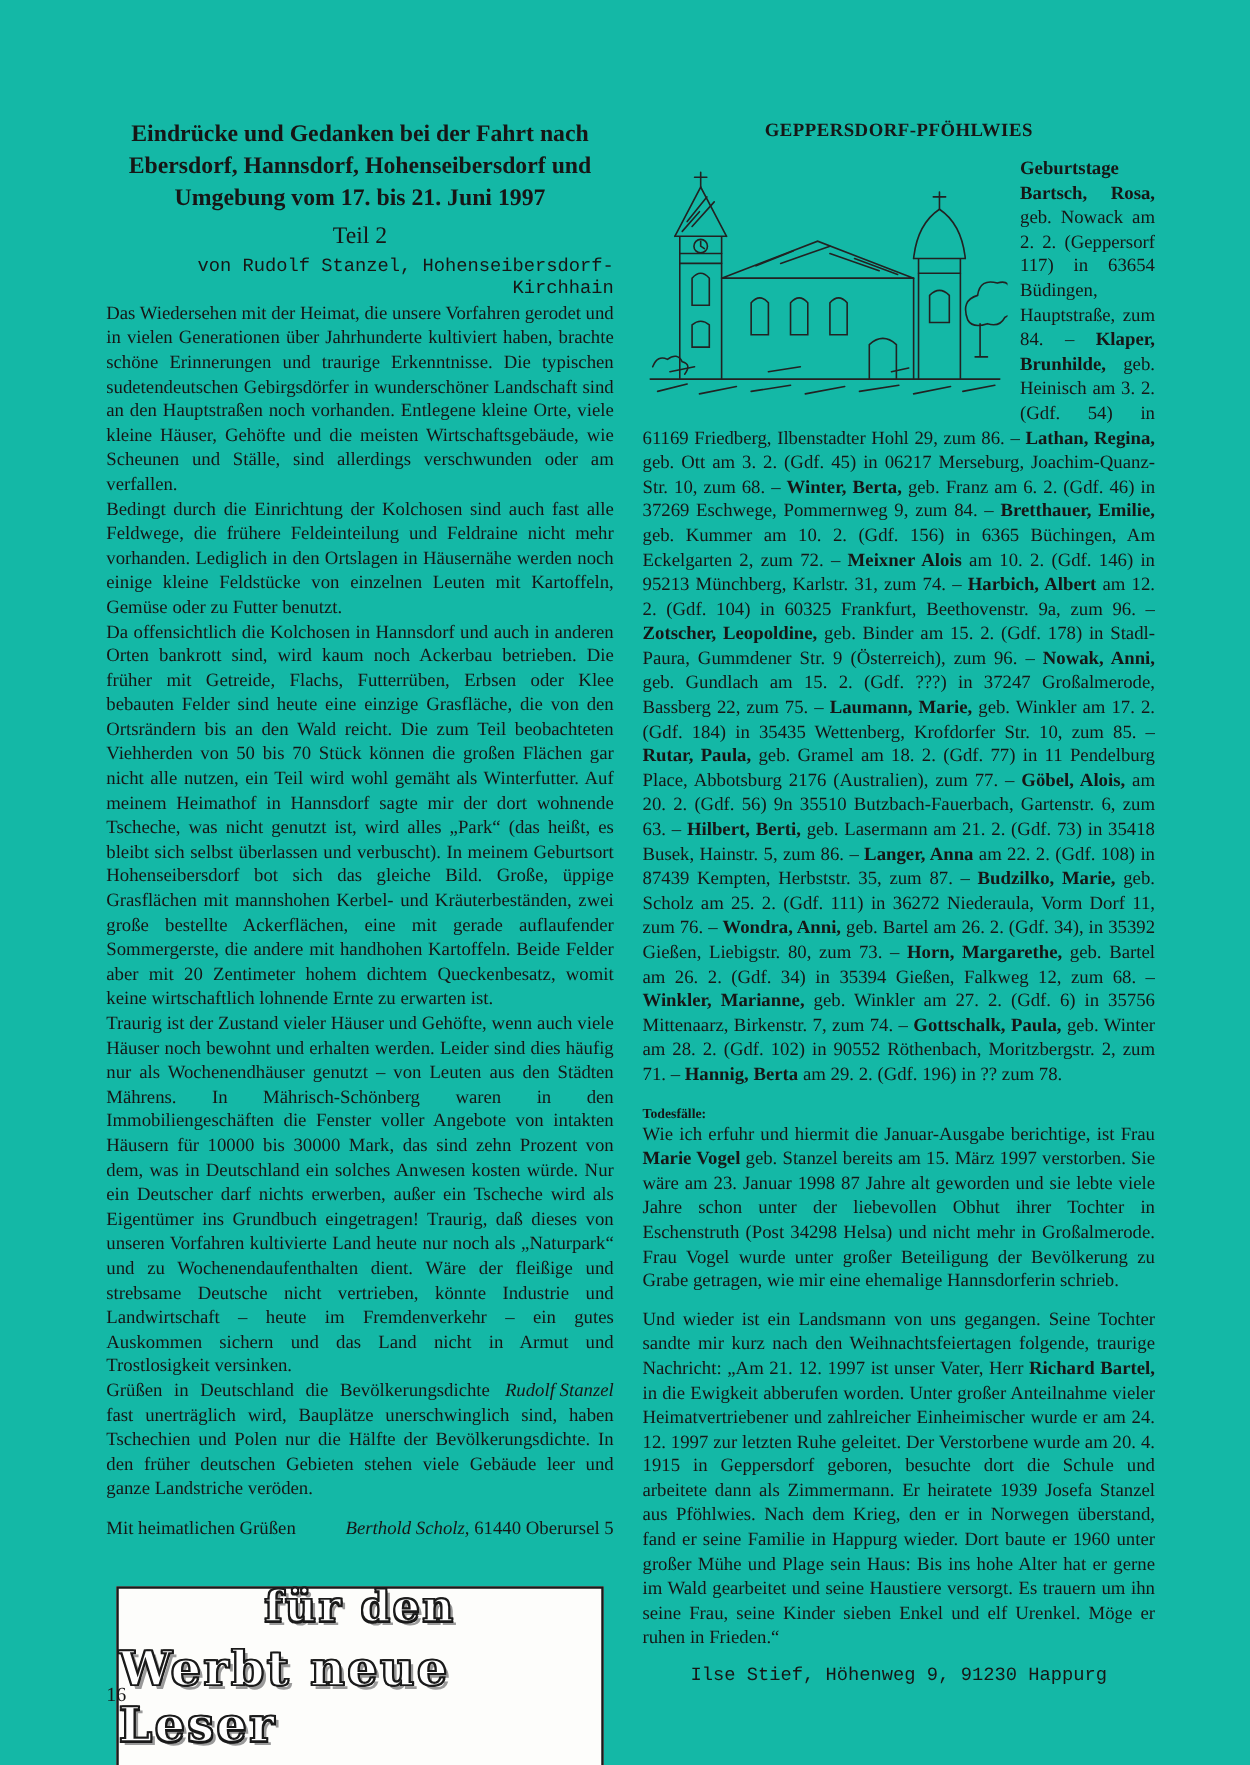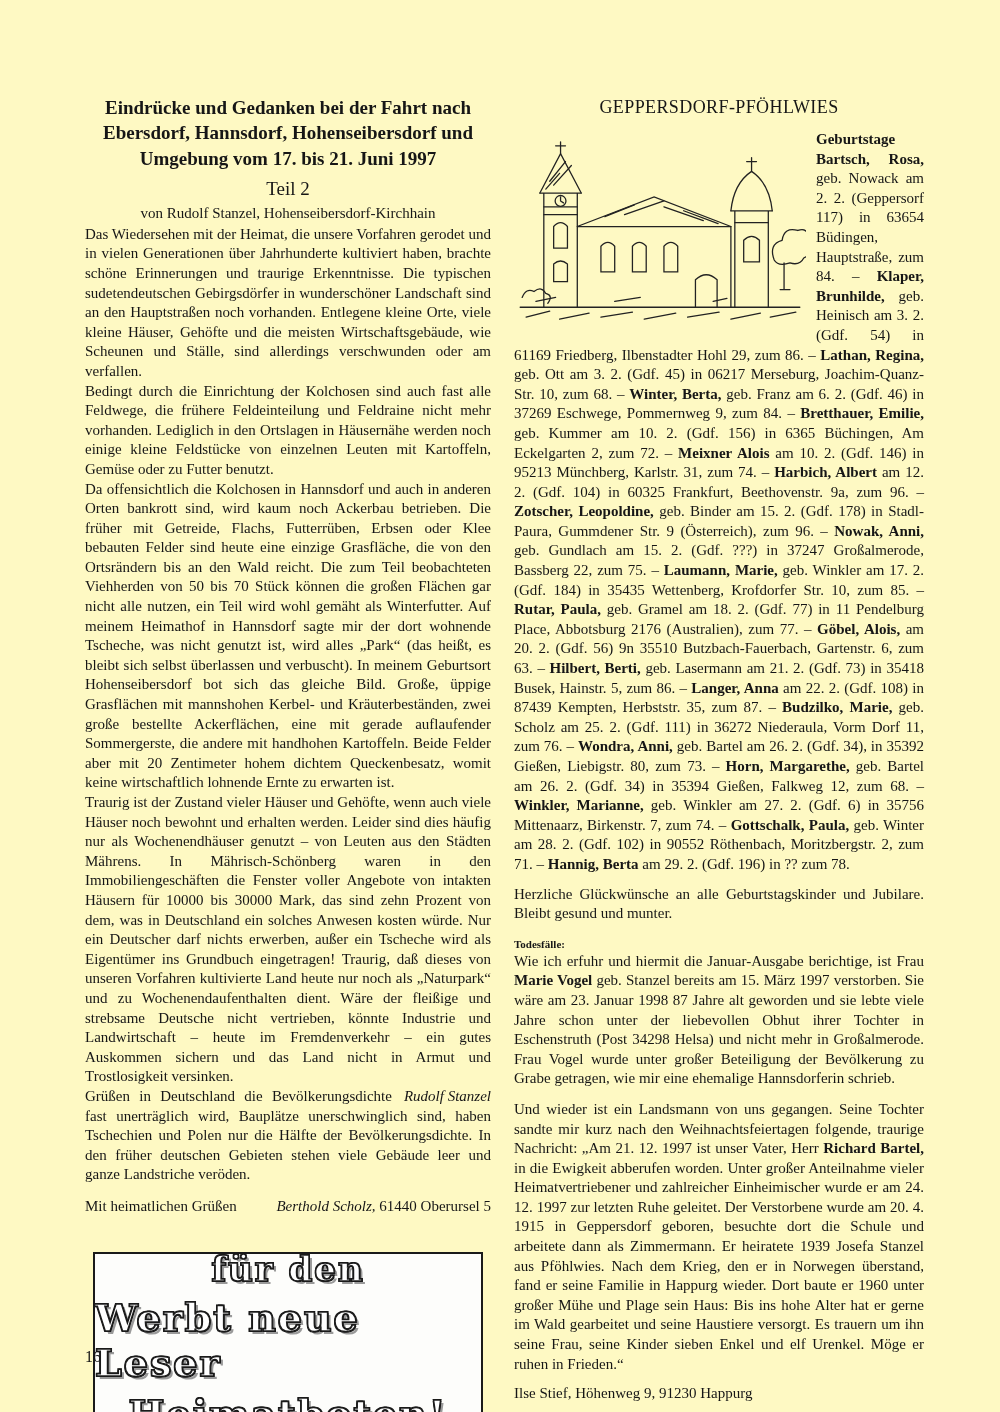--- a/index.html
+++ b/index.html
@@ -1,39 +1,39 @@
 <!DOCTYPE html>
 <html lang="de"><head>
 <meta charset="utf-8">
 <style>
   html,body { margin:0; padding:0; background:#ffffff; }
   .page {
     position:relative;
     width:1000px; height:1412px;
-    background:#fef9c3;
+    background:#14b8a6;
     font-family:"Liberation Serif", serif;
     color:#161616;
     overflow:hidden;
   }
   .columns {
     display:flex;
     gap:23px;
     padding:95px 78px 0 85px;
     box-sizing:border-box;
   }
   .col-left  { width:406px; flex:0 0 406px; }
   .col-right { width:410px; flex:0 0 410px; }
 
   .article-title {
     margin:0 0 7px 0;
     font-size:19px; font-weight:bold;
     text-align:center; line-height:1.33;
   }
   .subtitle { text-align:center; font-size:19px; margin:0 0 5px 0; }
-  .byline   { text-align:center; font-size:15px; margin:0 0 3px 0; }
+  .byline   { text-align:right; font-size:15px; margin:0 0 3px 0;font-family:Liberation Mono, monospace; }
 
   .body-p {
     margin:0;
     font-size:15px; line-height:19.6px;
     text-align:justify;
     hyphens:auto; -webkit-hyphens:auto;
   }
   .sig-right { float:right; font-style:italic; padding-left:12px; }
 
   .closing {
@@ -61,21 +61,21 @@
     text-shadow:
       -1px -1px 0 #1a1a1a, 1px -1px 0 #1a1a1a,
       -1px  1px 0 #1a1a1a, 1px  1px 0 #1a1a1a,
        3px  3px 0 #9a9a9a;
   }
   .ad-line-1, .ad-line-3 { font-size:38px; }
   .ad-line-2 { font-size:34px; }
 
   .region-heading {
     margin:2px 0 12px 0;
-    font-size:18px; font-weight:normal;
+    font-size:15px; font-weight:bold;
     text-align:center; letter-spacing:0.4px;
   }
   .birthdays {
     font-size:15px; line-height:19.6px;
     text-align:justify;
     hyphens:auto; -webkit-hyphens:auto;
   }
   .church-float {
     float:left;
     width:292px; height:192px;
@@ -92,21 +92,21 @@
   .deaths-title {
     margin:14px 0 2px 0;
     font-size:11px; font-weight:bold;
   }
   .death-p {
     margin:0 0 11px 0;
     font-size:15px; line-height:19.6px;
     text-align:justify;
     hyphens:auto; -webkit-hyphens:auto;
   }
-  .signoff { text-align:left; font-size:15px; margin-top:2px; }
+  .signoff { text-align:center; font-size:15px; margin-top:2px;font-family:Liberation Mono, monospace; }
 
   .page-number {
     position:absolute; left:85px; bottom:46px;
     font-size:16px;
   }
 </style>
 </head>
 <body>
 
 <div class="page">
@@ -186,21 +186,20 @@
 
               <path d="M10 188 L34 182 M44 190 L74 184 M86 188 L118 183 M130 190 L162 184 M174 188 L206 183 M218 190 L248 184 M258 188 L284 183"></path>
               <path d="M20 172 L40 168 M100 172 L126 168 M200 172 L214 169"></path>
             </g>
           </svg>
         </div>
         <span class="b-title">Geburtstage</span>
         <span><span style="font-weight: bold;">Bartsch, Rosa,</span><span> geb. Nowack am 2. 2. (Geppersorf 117) in 63654 Büdingen, Hauptstraße, zum 84. – </span><span style="font-weight: bold;">Klaper, Brunhilde,</span><span> geb. Heinisch am 3. 2. (Gdf. 54) in 61169 Friedberg, Ilbenstadter Hohl 29, zum 86. – </span><span style="font-weight: bold;">Lathan, Regina,</span><span> geb. Ott am 3. 2. (Gdf. 45) in 06217 Merseburg, Joachim-Quanz-Str. 10, zum 68. – </span><span style="font-weight: bold;">Winter, Berta,</span><span> geb. Franz am 6. 2. (Gdf. 46) in 37269 Eschwege, Pommernweg 9, zum 84. – </span><span style="font-weight: bold;">Bretthauer, Emilie,</span><span> geb. Kummer am 10. 2. (Gdf. 156) in 6365 Büchingen, Am Eckelgarten 2, zum 72. – </span><span style="font-weight: bold;">Meixner Alois</span><span> am 10. 2. (Gdf. 146) in 95213 Münchberg, Karlstr. 31, zum 74. – </span><span style="font-weight: bold;">Harbich, Albert</span><span> am 12. 2. (Gdf. 104) in 60325 Frankfurt, Beethovenstr. 9a, zum 96. – </span><span style="font-weight: bold;">Zotscher, Leopoldine,</span><span> geb. Binder am 15. 2. (Gdf. 178) in Stadl-Paura, Gummdener Str. 9 (Österreich), zum 96. – </span><span style="font-weight: bold;">Nowak, Anni,</span><span> geb. Gundlach am 15. 2. (Gdf. ???) in 37247 Großalmerode, Bassberg 22, zum 75. – </span><span style="font-weight: bold;">Laumann, Marie,</span><span> geb. Winkler am 17. 2. (Gdf. 184) in 35435 Wettenberg, Krofdorfer Str. 10, zum 85. – </span><span style="font-weight: bold;">Rutar, Paula,</span><span> geb. Gramel am 18. 2. (Gdf. 77) in 11 Pendelburg Place, Abbotsburg 2176 (Australien), zum 77. – </span><span style="font-weight: bold;">Göbel, Alois,</span><span> am 20. 2. (Gdf. 56) 9n 35510 Butzbach-Fauerbach, Gartenstr. 6, zum 63. – </span><span style="font-weight: bold;">Hilbert, Berti,</span><span> geb. Lasermann am 21. 2. (Gdf. 73) in 35418 Busek, Hainstr. 5, zum 86. – </span><span style="font-weight: bold;">Langer, Anna</span><span> am 22. 2. (Gdf. 108) in 87439 Kempten, Herbststr. 35, zum 87. – </span><span style="font-weight: bold;">Budzilko, Marie,</span><span> geb. Scholz am 25. 2. (Gdf. 111) in 36272 Niederaula, Vorm Dorf 11, zum 76. – </span><span style="font-weight: bold;">Wondra, Anni,</span><span> geb. Bartel am 26. 2. (Gdf. 34), in 35392 Gießen, Liebigstr. 80, zum 73. – </span><span style="font-weight: bold;">Horn, Margarethe,</span><span> geb. Bartel am 26. 2. (Gdf. 34) in 35394 Gießen, Falkweg 12, zum 68. – </span><span style="font-weight: bold;">Winkler, Marianne,</span><span> geb. Winkler am 27. 2. (Gdf. 6) in 35756 Mittenaarz, Birkenstr. 7, zum 74. – </span><span style="font-weight: bold;">Gottschalk, Paula,</span><span> geb. Winter am 28. 2. (Gdf. 102) in 90552 Röthenbach, Moritzbergstr. 2, zum 71. – </span><span style="font-weight: bold;">Hannig, Berta</span><span> am 29. 2. (Gdf. 196) in ?? zum 78.</span></span>
       </div>
 
-      <p class="congrats">Herzliche Glückwünsche an alle Geburtstagskinder und Jubilare. Bleibt gesund und munter.</p>
 
       <h3 class="deaths-title">Todesfälle:</h3>
       <p class="death-p"><span>Wie ich erfuhr und hiermit die Januar-Ausgabe berichtige, ist Frau </span><span style="font-weight: bold;">Marie Vogel</span><span> geb. Stanzel bereits am 15. März 1997 verstorben. Sie wäre am 23. Januar 1998 87 Jahre alt geworden und sie lebte viele Jahre schon unter der liebevollen Obhut ihrer Tochter in Eschenstruth (Post 34298 Helsa) und nicht mehr in Großalmerode. Frau Vogel wurde unter großer Beteiligung der Bevölkerung zu Grabe getragen, wie mir eine ehemalige Hannsdorferin schrieb.</span></p>
       <p class="death-p"><span>Und wieder ist ein Landsmann von uns gegangen. Seine Tochter sandte mir kurz nach den Weihnachtsfeiertagen folgende, traurige Nachricht: „Am 21. 12. 1997 ist unser Vater, Herr </span><span style="font-weight: bold;">Richard Bartel,</span><span> in die Ewigkeit abberufen worden. Unter großer Anteilnahme vieler Heimatvertriebener und zahlreicher Einheimischer wurde er am 24. 12. 1997 zur letzten Ruhe geleitet. Der Verstorbene wurde am 20. 4. 1915 in Geppersdorf geboren, besuchte dort die Schule und arbeitete dann als Zimmermann. Er heiratete 1939 Josefa Stanzel aus Pföhlwies. Nach dem Krieg, den er in Norwegen überstand, fand er seine Familie in Happurg wieder. Dort baute er 1960 unter großer Mühe und Plage sein Haus: Bis ins hohe Alter hat er gerne im Wald gearbeitet und seine Haustiere versorgt. Es trauern um ihn seine Frau, seine Kinder sieben Enkel und elf Urenkel. Möge er ruhen in Frieden.“</span></p>
       <div class="signoff">Ilse Stief, Höhenweg 9, 91230 Happurg</div>
     </div>
   </div>
 
   <div class="page-number">16</div>
 </div>

